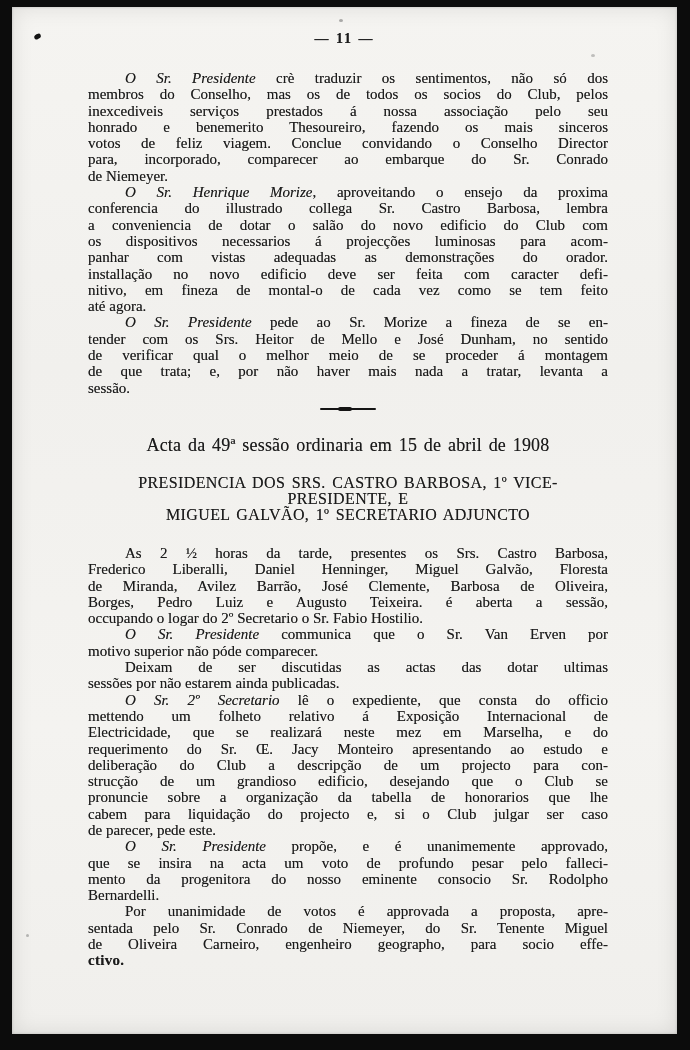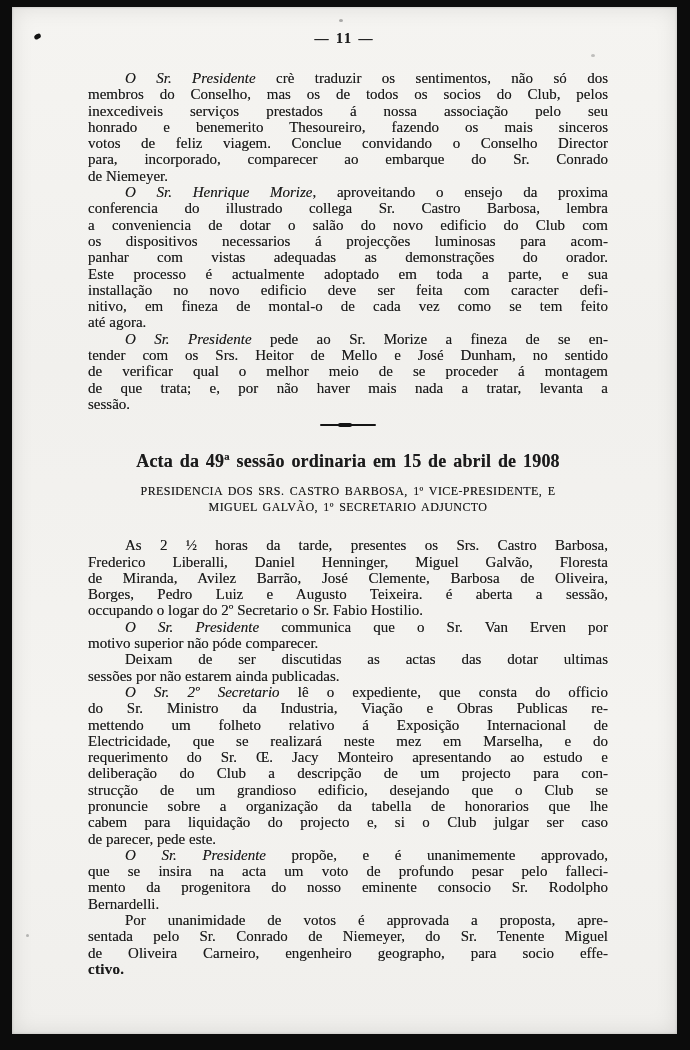--- a/index.html
+++ b/index.html
@@ -72,31 +72,31 @@
     left: 18px;
     top: -1px;
     width: 14px;
     height: 4px;
     background: #141414;
     border-radius: 2px;
   }
   .heading {
     margin-top: 26px;
     text-align: center;
-    font-weight: bold;
+    font-weight: normal;
     font-size: 18px;
     line-height: 19px;
     word-spacing: 2px;
     letter-spacing: 0.2px;
     text-indent: 0;
   }
   .subheading {
-    margin-top: 12px;
+    margin-top: 20px;
     margin-bottom: 22px;
-    font-size: 12px;
+    font-size: 16px;
     line-height: 16px;
     letter-spacing: 0.4px;
     word-spacing: 2px;
   }
   .subheading .shl {
     text-align: center;
     text-align-last: center;
   }
   .speck {
     position: absolute;
@@ -141,21 +141,20 @@
           <div class="ln"><span>votos de feliz viagem. Conclue convidando o Conselho Director</span></div>
           <div class="ln"><span>para, incorporado, comparecer ao embarque do Sr. Conrado</span></div>
           <div class="ln ln-last"><span>de Niemeyer.</span></div>
         </div>
         <div class="para">
           <div class="ln ln-first"><span class="seg-i">O Sr. Henrique Morize</span><span>, aproveitando o ensejo da proxima</span></div>
           <div class="ln"><span>conferencia do illustrado collega Sr. Castro Barbosa, lembra</span></div>
           <div class="ln"><span>a conveniencia de dotar o salão do novo edificio do Club com</span></div>
           <div class="ln"><span>os dispositivos necessarios á projecções luminosas para acom-</span></div>
           <div class="ln"><span>panhar com vistas adequadas as demonstrações do orador.</span></div>
-          <div class="ln"><span>Este processo é actualmente adoptado em toda a parte, e sua</span></div>
           <div class="ln"><span>installação no novo edificio deve ser feita com caracter defi-</span></div>
           <div class="ln"><span>nitivo, em fineza de montal-o de cada vez como se tem feito</span></div>
           <div class="ln ln-last"><span>até agora.</span></div>
         </div>
         <div class="para">
           <div class="ln ln-first"><span class="seg-i">O Sr. Presidente</span><span> pede ao Sr. Morize a fineza de se en-</span></div>
           <div class="ln"><span>tender com os Srs. Heitor de Mello e José Dunham, no sentido</span></div>
           <div class="ln"><span>de verificar qual o melhor meio de se proceder á montagem</span></div>
           <div class="ln"><span>de que trata; e, por não haver mais nada a tratar, levanta a</span></div>
           <div class="ln ln-last"><span>sessão.</span></div>
@@ -176,21 +175,20 @@
         <div class="para">
           <div class="ln ln-first"><span class="seg-i">O Sr. Presidente</span><span> communica que o Sr. Van Erven por</span></div>
           <div class="ln ln-last"><span>motivo superior não póde comparecer.</span></div>
         </div>
         <div class="para">
           <div class="ln ln-first"><span>Deixam de ser discutidas as actas das dotar ultimas</span></div>
           <div class="ln ln-last"><span>sessões por não estarem ainda publicadas.</span></div>
         </div>
         <div class="para">
           <div class="ln ln-first"><span class="seg-i">O Sr. 2º Secretario</span><span> lê o expediente, que consta do officio</span></div>
-          <div class="ln"><span>do Sr. Ministro da Industria, Viação e Obras Publicas re-</span></div>
           <div class="ln"><span>mettendo um folheto relativo á Exposição Internacional de</span></div>
           <div class="ln"><span>Electricidade, que se realizará neste mez em Marselha, e do</span></div>
           <div class="ln"><span>requerimento do Sr. Œ. Jacy Monteiro apresentando ao estudo e</span></div>
           <div class="ln"><span>deliberação do Club a descripção de um projecto para con-</span></div>
           <div class="ln"><span>strucção de um grandioso edificio, desejando que o Club se</span></div>
           <div class="ln"><span>pronuncie sobre a organização da tabella de honorarios que lhe</span></div>
           <div class="ln"><span>cabem para liquidação do projecto e, si o Club julgar ser caso</span></div>
           <div class="ln ln-last"><span>de parecer, pede este.</span></div>
         </div>
         <div class="para">

